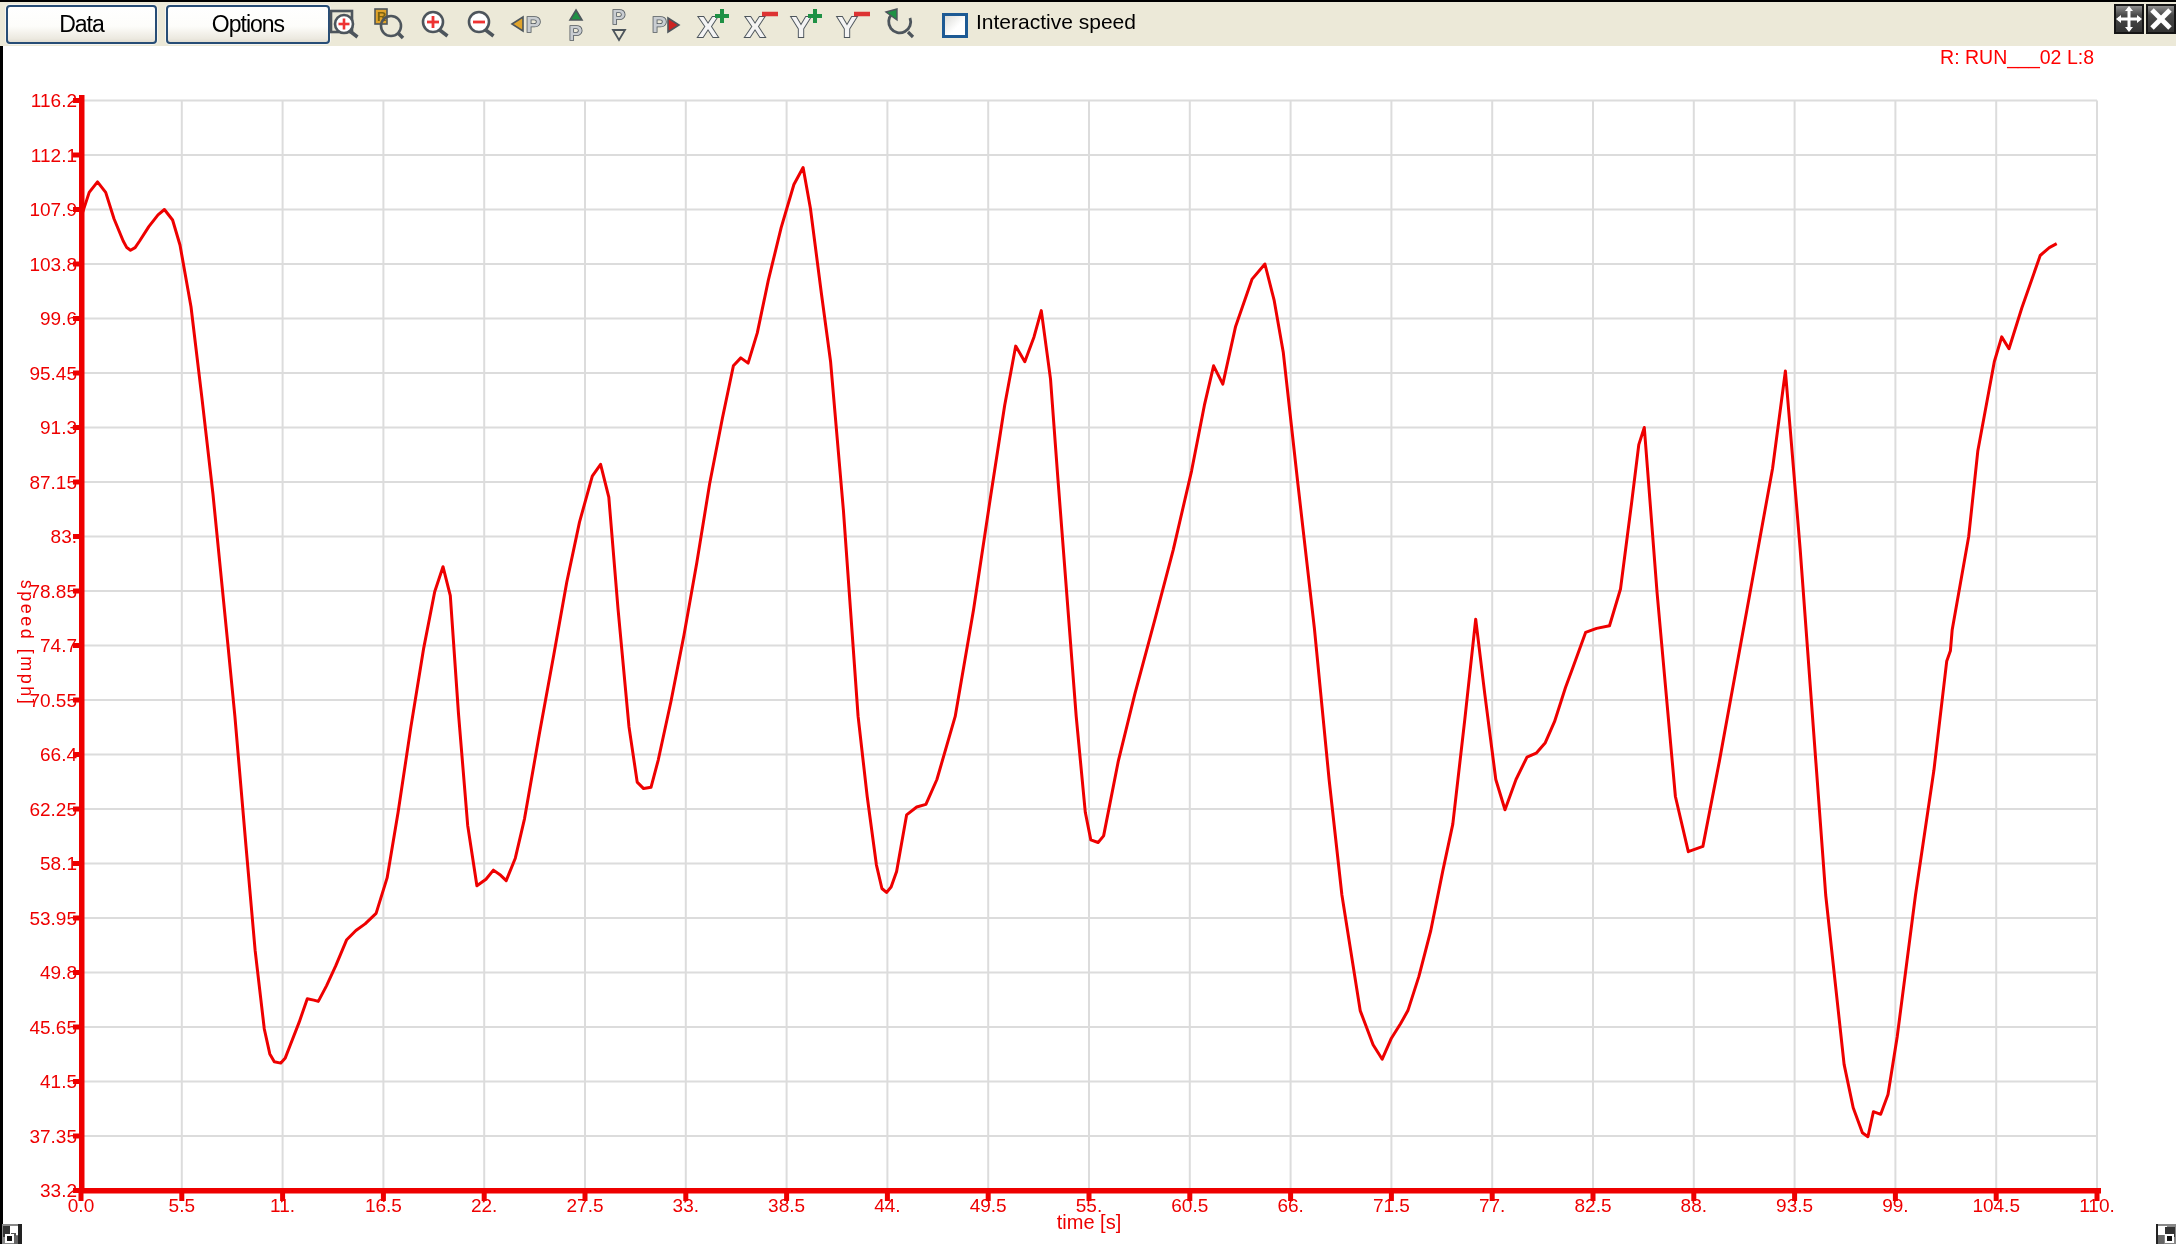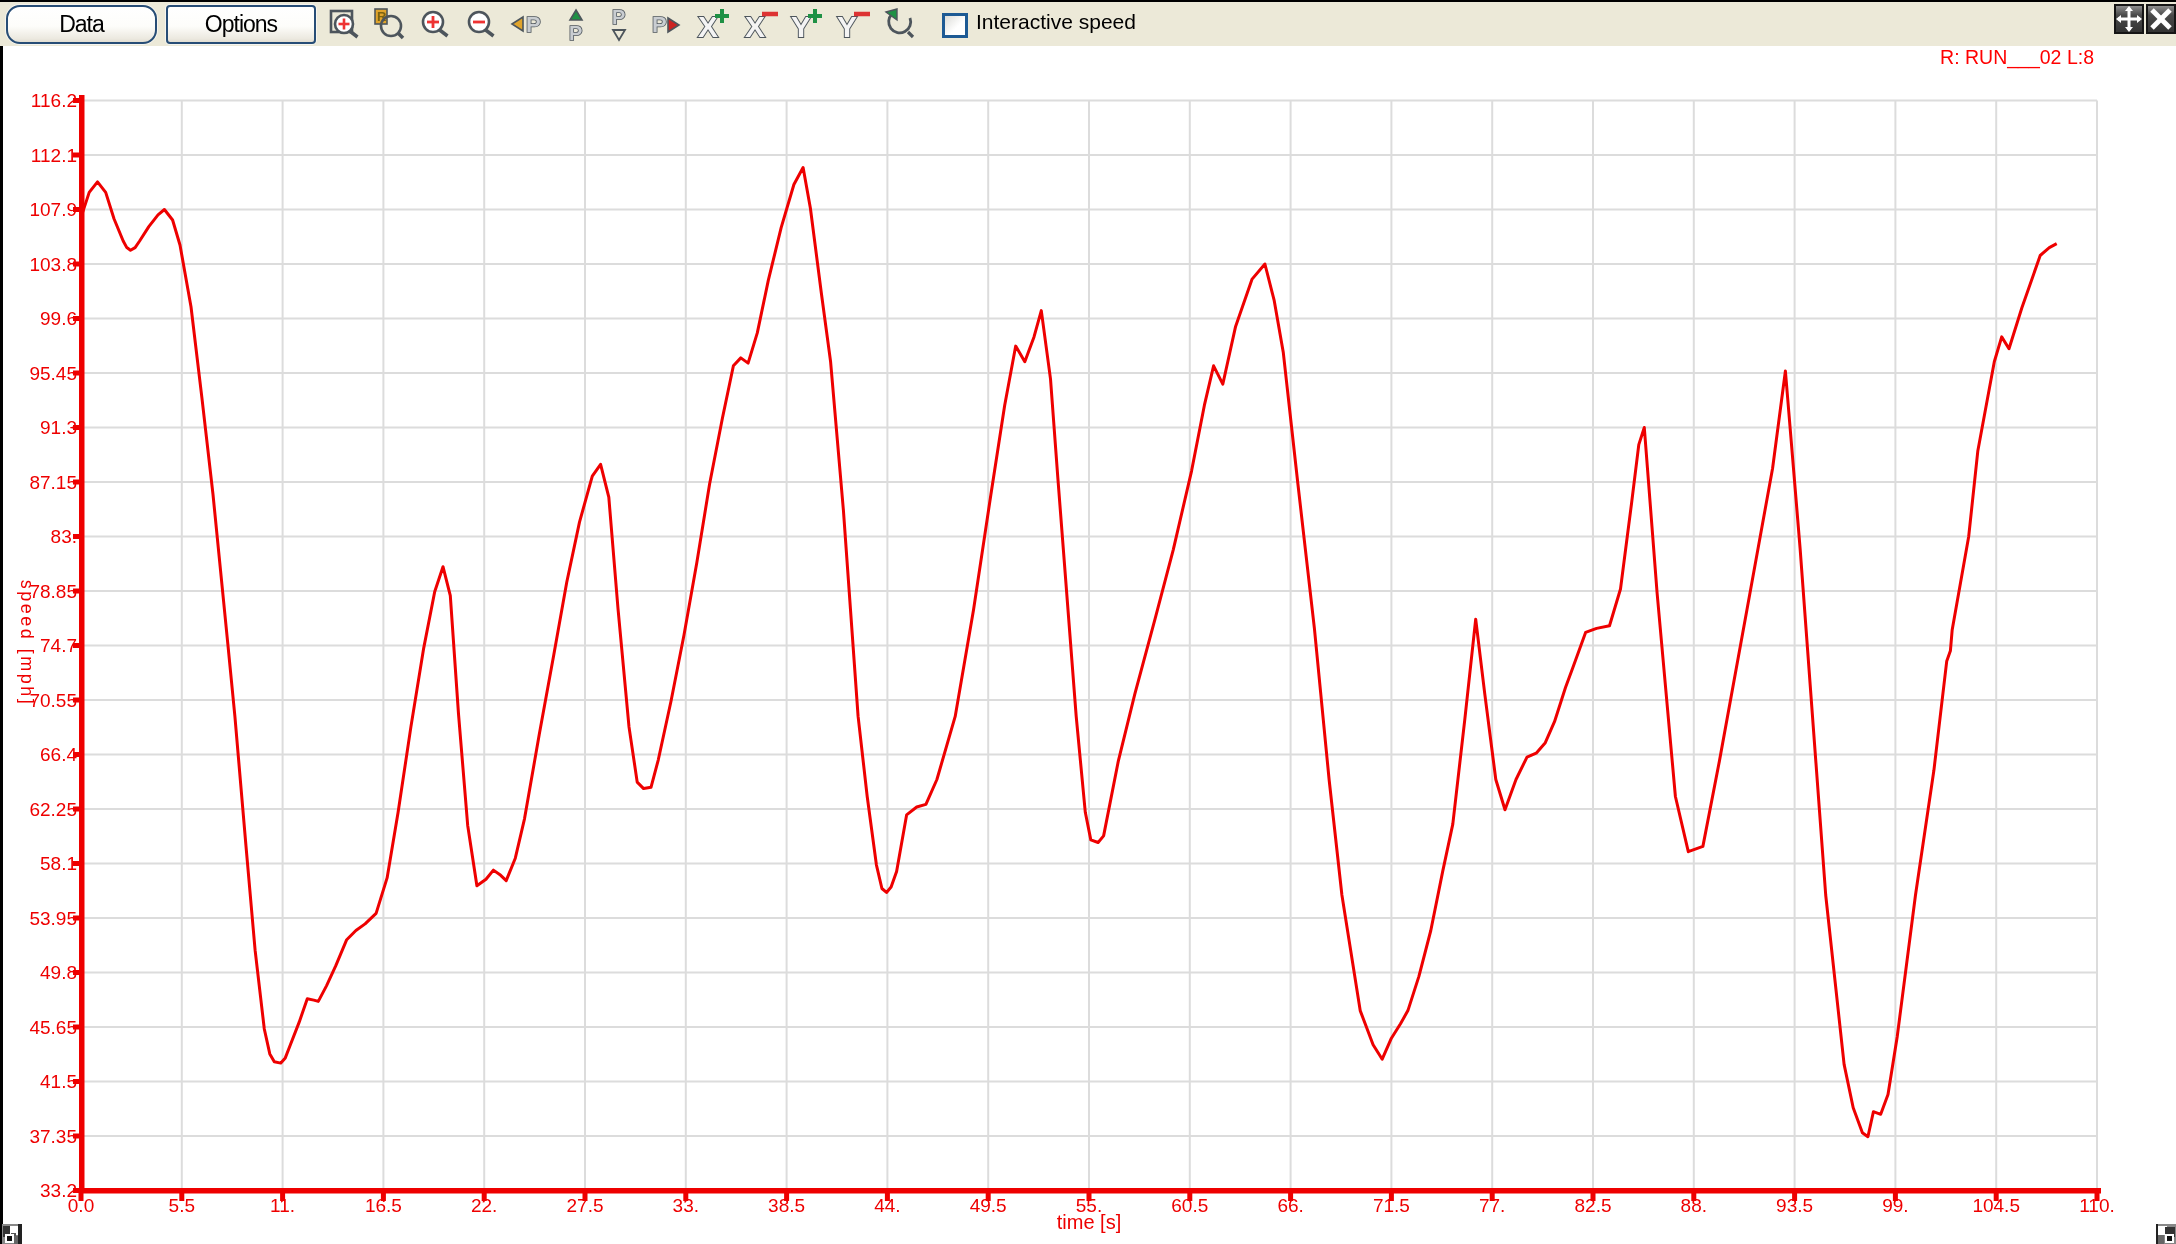--- a/index.html
+++ b/index.html
@@ -150,22 +150,22 @@
 <text x="1895.4" y="1211.5" text-anchor="middle">99.</text>
 <text x="1996.2" y="1211.5" text-anchor="middle">104.5</text>
 <text x="2097.0" y="1211.5" text-anchor="middle">110.</text>
 </g>
 <text x="1089" y="1229" text-anchor="middle" fill="#ee0000" font-family="Liberation Sans, sans-serif" font-size="20px">time [s]</text>
 <text x="0" y="0" text-anchor="middle" fill="#ee0000" font-family="Liberation Sans, sans-serif" font-size="18px" letter-spacing="2.5" transform="translate(21 643) rotate(90)">speed [mph]</text>
 <path d="M81.0 217.4 L89.2 192.4 L97.5 181.9 L105.7 192.4 L114.0 218.7 L123.2 241.0 L126.8 247.6 L130.5 250.2 L135.1 247.6 L139.6 241.0 L148.8 226.6 L158.0 214.8 L164.4 209.5 L172.6 220.0 L180.0 245.0 L191.0 306.7 L202.0 398.6 L213.0 494.5 L227.6 641.6 L234.9 716.4 L245.9 845.1 L255.1 950.2 L264.3 1029.0 L269.8 1053.9 L274.3 1061.8 L280.8 1063.1 L285.3 1057.9 L289.9 1046.0 L299.1 1022.4 L307.3 998.8 L313.8 1000.1 L318.3 1001.4 L326.6 985.6 L335.7 965.9 L346.7 939.7 L355.9 930.5 L365.1 923.9 L376.1 913.4 L387.1 877.9 L398.1 812.3 L410.9 726.9 L423.7 648.1 L434.7 591.7 L443.0 566.7 L450.3 595.6 L458.5 713.8 L467.7 825.4 L476.9 885.8 L486.0 879.3 L493.4 870.1 L500.7 875.3 L506.2 880.6 L515.3 858.2 L524.5 818.8 L539.2 734.8 L553.8 654.7 L566.7 582.5 L579.5 522.1 L592.3 476.1 L600.6 464.3 L608.8 497.1 L618.0 608.7 L629.0 726.9 L637.2 782.1 L643.6 788.6 L651.0 787.3 L658.3 759.8 L671.1 700.7 L684.0 635.0 L696.8 562.8 L709.6 484.0 L722.4 418.3 L733.4 365.8 L740.8 357.9 L748.1 363.1 L757.3 332.9 L768.3 280.4 L781.1 227.9 L793.9 184.5 L803.1 167.5 L810.4 208.2 L821.4 293.5 L830.6 361.8 L843.4 510.2 L858.1 716.4 L867.2 796.5 L876.4 864.8 L881.9 888.5 L886.5 892.4 L891.1 887.1 L896.6 871.4 L906.6 814.9 L916.7 807.0 L925.9 804.4 L936.9 779.5 L955.2 716.4 L973.5 610.0 L990.9 494.5 L1004.7 405.2 L1015.7 346.1 L1024.8 361.8 L1034.0 336.9 L1041.3 310.6 L1050.5 378.9 L1057.8 477.4 L1076.2 716.4 L1085.3 812.3 L1090.8 839.9 L1098.1 842.5 L1103.6 835.9 L1118.3 761.1 L1134.8 694.1 L1155.0 619.2 L1173.3 549.6 L1191.6 470.8 L1204.4 405.2 L1213.6 365.8 L1222.8 384.2 L1235.6 326.4 L1252.1 279.1 L1264.9 264.0 L1274.1 300.1 L1283.3 352.6 L1297.9 484.0 L1314.4 628.4 L1329.1 779.5 L1341.9 895.0 L1360.2 1010.6 L1373.1 1044.7 L1382.2 1059.2 L1391.4 1038.2 L1400.5 1023.7 L1407.9 1010.6 L1418.9 976.4 L1430.8 930.5 L1442.7 871.4 L1452.8 824.1 L1464.7 720.4 L1475.7 619.2 L1484.8 694.1 L1495.8 779.5 L1505.0 809.7 L1516.0 779.5 L1527.0 757.1 L1536.2 753.2 L1545.3 742.7 L1554.5 721.7 L1565.5 687.5 L1572.8 667.8 L1585.6 632.4 L1596.6 628.4 L1609.5 625.8 L1620.5 589.0 L1631.5 503.7 L1638.8 444.6 L1644.3 427.5 L1657.1 593.0 L1675.4 796.5 L1688.3 851.7 L1702.9 846.4 L1719.4 761.1 L1746.9 610.0 L1772.6 468.2 L1785.4 371.0 L1800.1 548.3 L1825.7 895.0 L1844.1 1064.4 L1853.2 1107.8 L1862.4 1132.7 L1867.9 1136.7 L1873.4 1111.7 L1880.7 1114.3 L1888.0 1094.6 L1897.2 1036.8 L1915.5 895.0 L1933.9 770.3 L1946.7 661.3 L1950.4 650.8 L1952.2 629.7 L1968.7 536.5 L1977.8 451.1 L1994.3 361.8 L2001.7 336.9 L2009.0 348.7 L2021.8 308.0 L2040.2 255.5 L2049.3 247.6 L2056.7 243.6" fill="none" stroke="#ee0000" stroke-width="3" stroke-linejoin="round"></path>
 <text x="2094" y="64" text-anchor="end" fill="#ff0000" font-family="Liberation Sans, sans-serif" font-size="19.5px">R: RUN___02 L:8</text>
 </svg>
 <div class="toolbar">
- <div class="btn" style="left:6px;width:151px;border-radius:14px;">Data</div>
- <div class="btn" style="left:166px;width:150px;">Options</div>
+ <div class="btn" style="left:6px;width:151px;">Data</div>
+ <div class="btn" style="left:166px;width:164px;">Options</div>
  <svg width="600" height="36" viewBox="0 0 600 36" xmlns="http://www.w3.org/2000/svg" style="position:absolute;left:325;top:6;">
 <rect x="6" y="3" width="21" height="21" fill="#ece9d8" stroke="#4d555c" stroke-width="2.6"></rect>
 <circle cx="19" cy="16" r="9" fill="#fff" stroke="#4d555c" stroke-width="2.6"></circle>
       <line x1="24.4" y1="22.75" x2="32.5" y2="29" stroke="#4d555c" stroke-width="3.5"></line>
       <rect x="13.5" y="14.7" width="11.0" height="2.6" fill="#e33"></rect>
       <rect x="17.7" y="10.5" width="2.6" height="11.0" fill="#e33"></rect>
 <rect x="50" y="1" width="12" height="15" fill="#e0a42c" stroke="#4d555c" stroke-width="1.6"></rect>
 <text x="52" y="13" font-family="Liberation Sans, sans-serif" font-size="13px" font-weight="bold" fill="#7a6212">R</text>
 <circle cx="66" cy="18" r="10" fill="none" stroke="#4d555c" stroke-width="2.6"></circle>
 <line x1="73" y1="25" x2="78" y2="30" stroke="#4d555c" stroke-width="3.5"></line>

